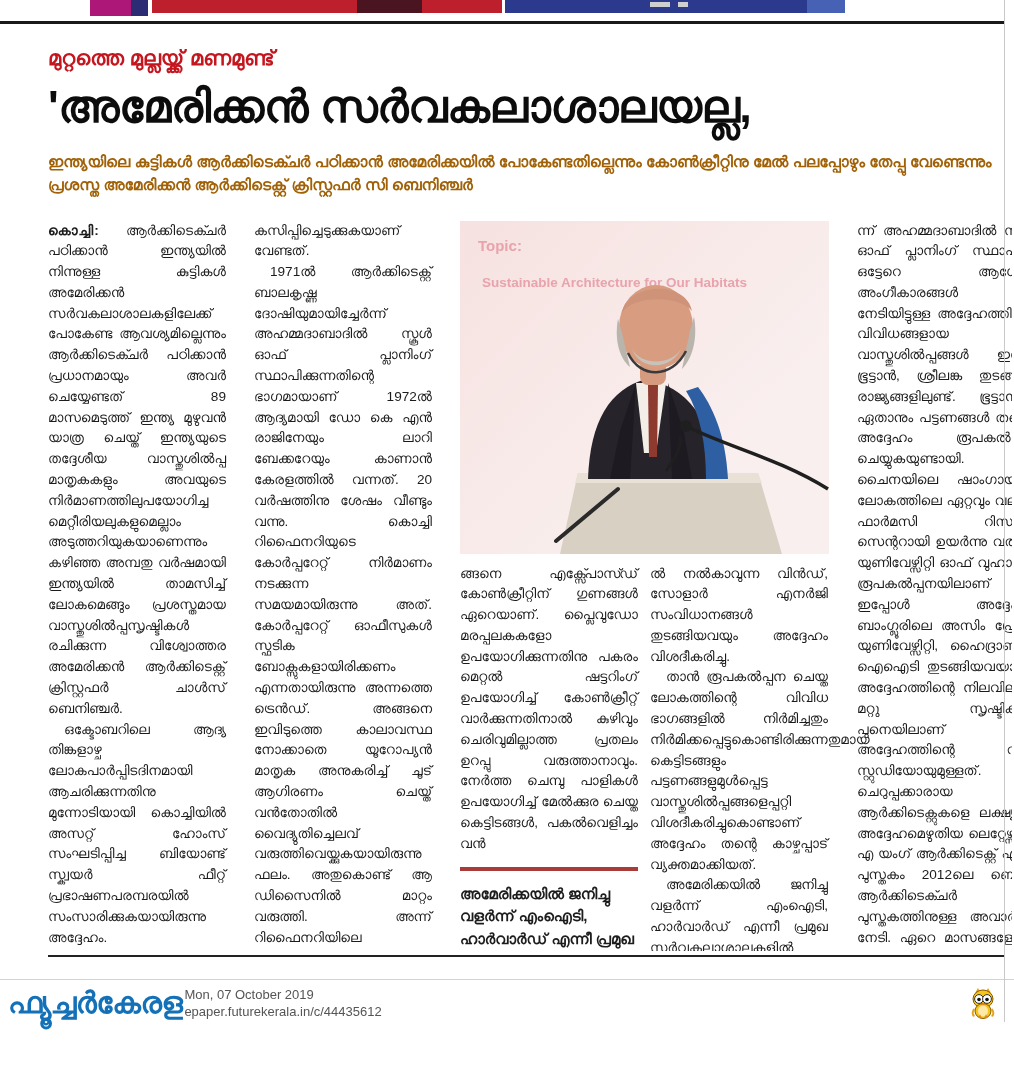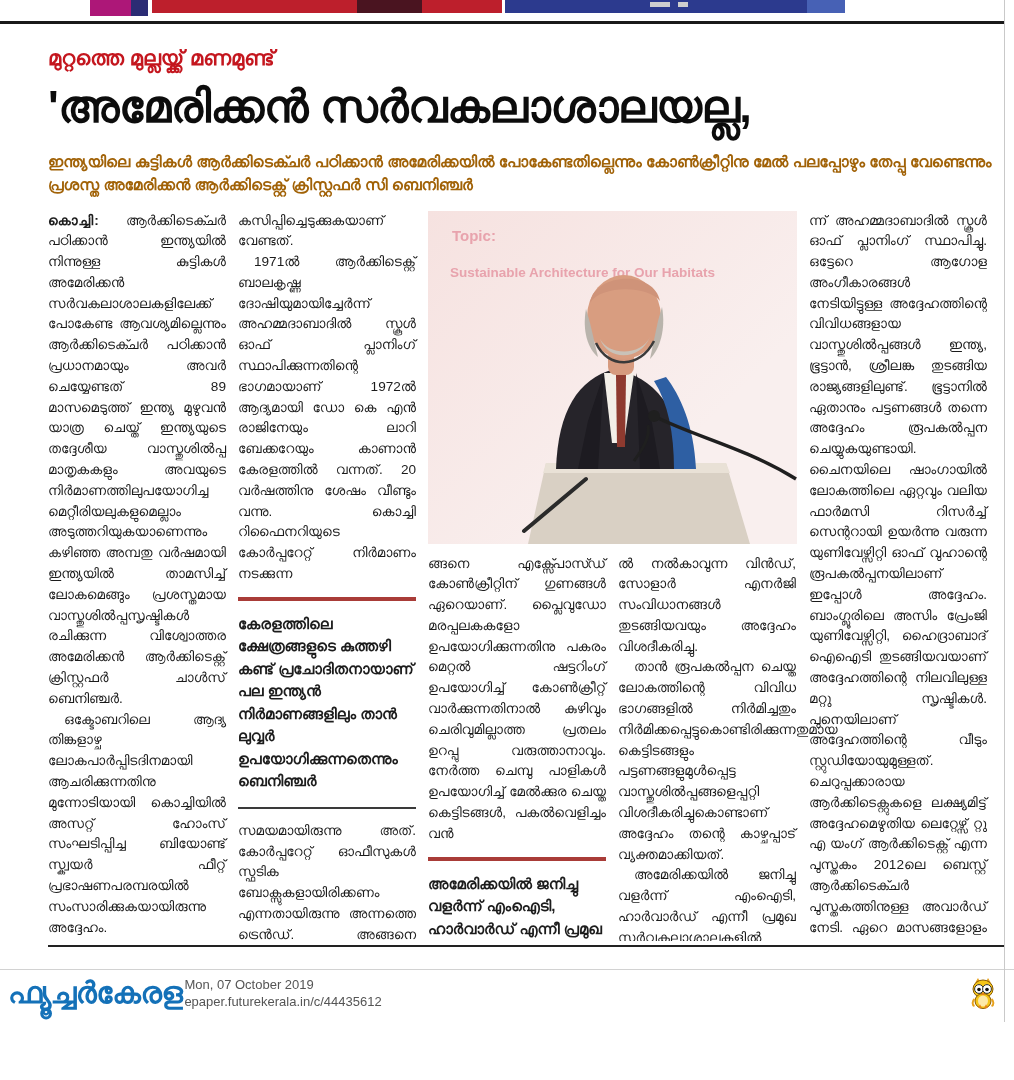--- a/index.html
+++ b/index.html
@@ -18,35 +18,35 @@
   .top-mark.m1{left:650px;width:20px;}
   .top-mark.m2{left:678px;width:10px;}
   .top-rule{margin-top:3px;height:3px;width:1005px;background:#191919;}
   .right-edge-line{position:absolute;left:1004px;top:0;width:1px;height:1022px;background:#c9c9c9;}
   
   .content{padding:0 2px 0 48px;}
   .kicker{margin-top:22px;font-size:21px;font-weight:700;color:var(--kicker-red,#c4161e);}
   .headline{margin:10px 0 0 0;font-size:45px;line-height:1.2;font-weight:800;color:#0c0c0c;letter-spacing:-.5px;}
   .subhead{margin-top:16px;font-size:15.5px;font-weight:700;line-height:1.5;color:#a16207;max-width:950px;}
   
-  .body-row{margin-top:14px;display:flex;gap:12px;height:730px;overflow:hidden;
+  .body-row{margin-top:24px;display:flex;gap:28px;height:730px;overflow:hidden;
             font-size:13.6px;line-height:1.53;text-align:justify;}
   .col{width:178px;flex:0 0 178px;}
   .mid{width:369px;flex:0 0 369px;}
   .mid-cols{display:flex;gap:12px;margin-top:10px;}
   .mid-cols .col{width:178px;}
   .body-row p{margin:0;}
   .body-row p.indent{text-indent:16px;}
   .dateline{font-weight:700;letter-spacing:1px;}
   .pullquote{margin:12px 0;padding:12px 0 14px 0;border-top:4px solid var(--rule-red,#a93c38);
              border-bottom:2px solid #3a3a3a;font-weight:700;font-size:15px;line-height:1.5;text-align:left;}
   
   .photo{position:relative;width:369px;height:333px;overflow:hidden;
          background:linear-gradient(135deg,var(--photo-pink-1,#f6e2e0) 0%,var(--photo-pink-2,#f9efee) 70%);}
-  .screen-label{position:absolute;left:24px;top:14px;font-size:15px;font-weight:700;color:var(--photo-text-pink,#e8a3ad);}
+  .screen-label{position:absolute;left:18px;top:14px;font-size:15px;font-weight:700;color:var(--photo-text-pink,#e8a3ad);}
   .screen-title{position:absolute;left:22px;top:52px;width:330px;font-size:13.5px;font-weight:700;color:var(--photo-text-pink,#e8a3ad);}
   .photo svg{position:absolute;left:0;top:0;}
   
   .bottom-rule{margin-top:4px;height:2px;width:957px;background:#222;}
   .footer-divider{margin-top:22px;height:1px;width:1014px;background:#d2d2d2;}
   .footer{display:flex;align-items:center;padding:6px 6px 0 8px;}
   .logo-text{font-size:30px;font-weight:800;color:var(--logo-blue,#1471b8);letter-spacing:-.5px;}
   .footer-meta{margin-left:2px;font-family:Liberation Sans, sans-serif;
                font-size:13px;color:#555;line-height:1.35;}
   .owl{margin-left:auto;margin-right:10px;}
@@ -80,21 +80,20 @@
 
       <div class="col">
         <p><span class="dateline">കൊച്ചി:</span> <span>ആർക്കിടെക്ചർ പഠിക്കാൻ ഇന്ത്യയിൽ നിന്നുള്ള കുട്ടികൾ അമേരിക്കൻ സർവകലാശാലകളിലേക്ക് പോകേണ്ട ആവശ്യമില്ലെന്നും ആർക്കിടെക്ചർ പഠിക്കാൻ പ്രധാനമായും അവർ ചെയ്യേണ്ടത് 89 മാസമെടുത്ത് ഇന്ത്യ മുഴുവൻ യാത്ര ചെയ്ത് ഇന്ത്യയുടെ തദ്ദേശീയ വാസ്തുശിൽപ്പ മാതൃകകളും അവയുടെ നിർമാണത്തിലുപയോഗിച്ച മെറ്റീരിയലുകളുമെല്ലാം അടുത്തറിയുകയാണെന്നും കഴിഞ്ഞ അമ്പതു വർഷമായി ഇന്ത്യയിൽ താമസിച്ച് ലോകമെങ്ങും പ്രശസ്തമായ വാസ്തുശിൽപ്പസൃഷ്ടികൾ രചിക്കുന്ന വിശ്വോത്തര അമേരിക്കൻ ആർക്കിടെക്റ്റ് ക്രിസ്റ്റഫർ ചാൾസ് ബെനിഞ്ചർ.</span></p>
         <p class="indent">ഒക്ടോബറിലെ ആദ്യ തിങ്കളാഴ്ച ലോകപാർപ്പിടദിനമായി ആചരിക്കുന്നതിനു മുന്നോടിയായി കൊച്ചിയിൽ അസറ്റ് ഹോംസ് സംഘടിപ്പിച്ച ബിയോണ്ട് സ്ക്വയർ ഫീറ്റ് പ്രഭാഷണപരമ്പരയിൽ സംസാരിക്കുകയായിരുന്നു അദ്ദേഹം.</p>
         <p class="indent">അമ്പതു ലക്ഷം രൂപ മുടക്കി അമേരിക്കയിൽ പോയി പഠിച്ച് അവിടെത്തന്നെ കൂടിയാൽ ഈ രംഗത്ത് വലിയ സംഭാവനകൾ ചെയ്യാൻ സാധിക്കാതെ വരും, കാരണം നിർമാണത്തിന്റെ സംസ്കാരമാണ് (കൾച്ചർ ഓഫ് കൺസ്ട്രക്ഷൻ) പ്രധാനം, അദ്ദേഹം പറഞ്ഞു. രണ്ടാം ലോകമഹായുദ്ധത്തിനു ശേഷം അമേരിക്കയും അവരുടെ തനത് ആർക്കിടെക്ചർ ഉപേക്ഷിച്ച് യൂറോപ്യൻ മാതൃകകൾ പകർത്തിത്തുടങ്ങി. ഒരു സ്ഥലത്തെ മെറ്റീരിയലുകൾ, കാലാവസ്ഥ, അവിടെത്തന്നെയുള്ള തൊഴിലാളികൾ എന്നിവ ഉപയോഗപ്പെടുത്താനാണ് ആർക്കിടെക്റ്റുകൾ ശ്രമിക്കേണ്ടത്. ഉദാഹരണത്തിന് ഇന്ത്യയിലെ ഓട്ടോമൊബീൽ ഹബ്ബായതിനാൽ സ്റ്റീൽ ധാരാളം ലഭ്യമായതുകൊണ്ട് പൂനെയിൽ സ്റ്റീൽ സ്ട്രക്ചറുകളാണ് പലപ്പോഴും ഉപയോഗിക്കുന്നത്. ഒരിക്കലും നമ്മൾ ഒരു ശൈലി പകർത്തുകയോ സ്വീകരിക്കുകയോ അരുത്. കാലം മാറിയെങ്കിൽ അതിനനുസരിച്ചുള്ള ആധുനികവും അതേ സമയം തദ്ദേശീയവുമായ വാസ്തുശിൽപ്പകല വി</p>
       </div>
 
       <div class="col">
         <p>കസിപ്പിച്ചെടുക്കുകയാണ് വേണ്ടത്.</p>
         <p class="indent">1971ൽ ആർക്കിടെക്റ്റ് ബാലകൃഷ്ണ ദോഷിയുമായിച്ചേർന്ന് അഹമ്മദാബാദിൽ സ്കൂൾ ഓഫ് പ്ലാനിംഗ് സ്ഥാപിക്കുന്നതിന്റെ ഭാഗമായാണ് 1972ൽ ആദ്യമായി ഡോ കെ എൻ രാജിനേയും ലാറി ബേക്കറേയും കാണാൻ കേരളത്തിൽ വന്നത്. 20 വർഷത്തിനു ശേഷം വീണ്ടും വന്നു. കൊച്ചി റിഫൈനറിയുടെ കോർപ്പറേറ്റ് നിർമാണം നടക്കുന്ന</p>
-        <div class="pullquote">കേരളത്തിലെ ക്ഷേത്രങ്ങളുടെ കുത്തഴി കണ്ട് പ്രചോദിതനായാണ് പല ഇന്ത്യൻ നിർമാണങ്ങളിലും താൻ ലുവ്വർ ഉപയോഗിക്കുന്നതെന്നും ബെനിഞ്ചർ</div>
         <p>സമയമായിരുന്നു അത്. കോർപ്പറേറ്റ് ഓഫീസുകൾ സ്ഫടിക ബോക്സുകളായിരിക്കണം എന്നതായിരുന്നു അന്നത്തെ ട്രെൻഡ്. അങ്ങനെ ഇവിടുത്തെ കാലാവസ്ഥ നോക്കാതെ യൂറോപ്യൻ മാതൃക അനുകരിച്ച് ചൂട് ആഗിരണം ചെയ്ത് വൻതോതിൽ വൈദ്യുതിച്ചെലവ് വരുത്തിവെയ്ക്കുകയായിരുന്നു ഫലം. അതുകൊണ്ട് ആ ഡിസൈനിൽ മാറ്റം വരുത്തി. അന്ന് റിഫൈനറിയിലെ തുടക്കക്കാരനായിരുന്ന ബാബു നൈനാൻ തന്നെ കേരളത്തിലെ പഴയ അമ്പലങ്ങളും പള്ളികളുമെല്ലാം കാണിയ്ക്കാൻ കൊണ്ടുപോയി. കേരളത്തിലെ പരമ്പരാഗത ക്ഷേത്രങ്ങളിലെ കുത്തഴിയാണ് പിന്നീട് റിഫൈനറിയുടെ കോർപ്പറേറ്റ് ഓഫീസിലും പിൽക്കാലത്ത് ഡിസൈൻ ചെയ്ത ഒട്ടേറെ കെട്ടിടങ്ങളിലും ഉപയോഗിച്ചിരിക്കുന്നത്. ആധുനിക ആർക്കിടെക്ചറിലെ ലുവുർ തന്നെയാണ് പഴയ കേരളീയ ക്ഷേത്രങ്ങളിലെ കുത്തഴി.</p>
 
       </div>
 
       <div class="mid">
         <div class="photo">
           <div class="screen-label">Topic:</div>
           <div class="screen-title">Sustainable Architecture for Our Habitats</div>
           <svg width="369" height="333" viewBox="0 0 369 333">
 

